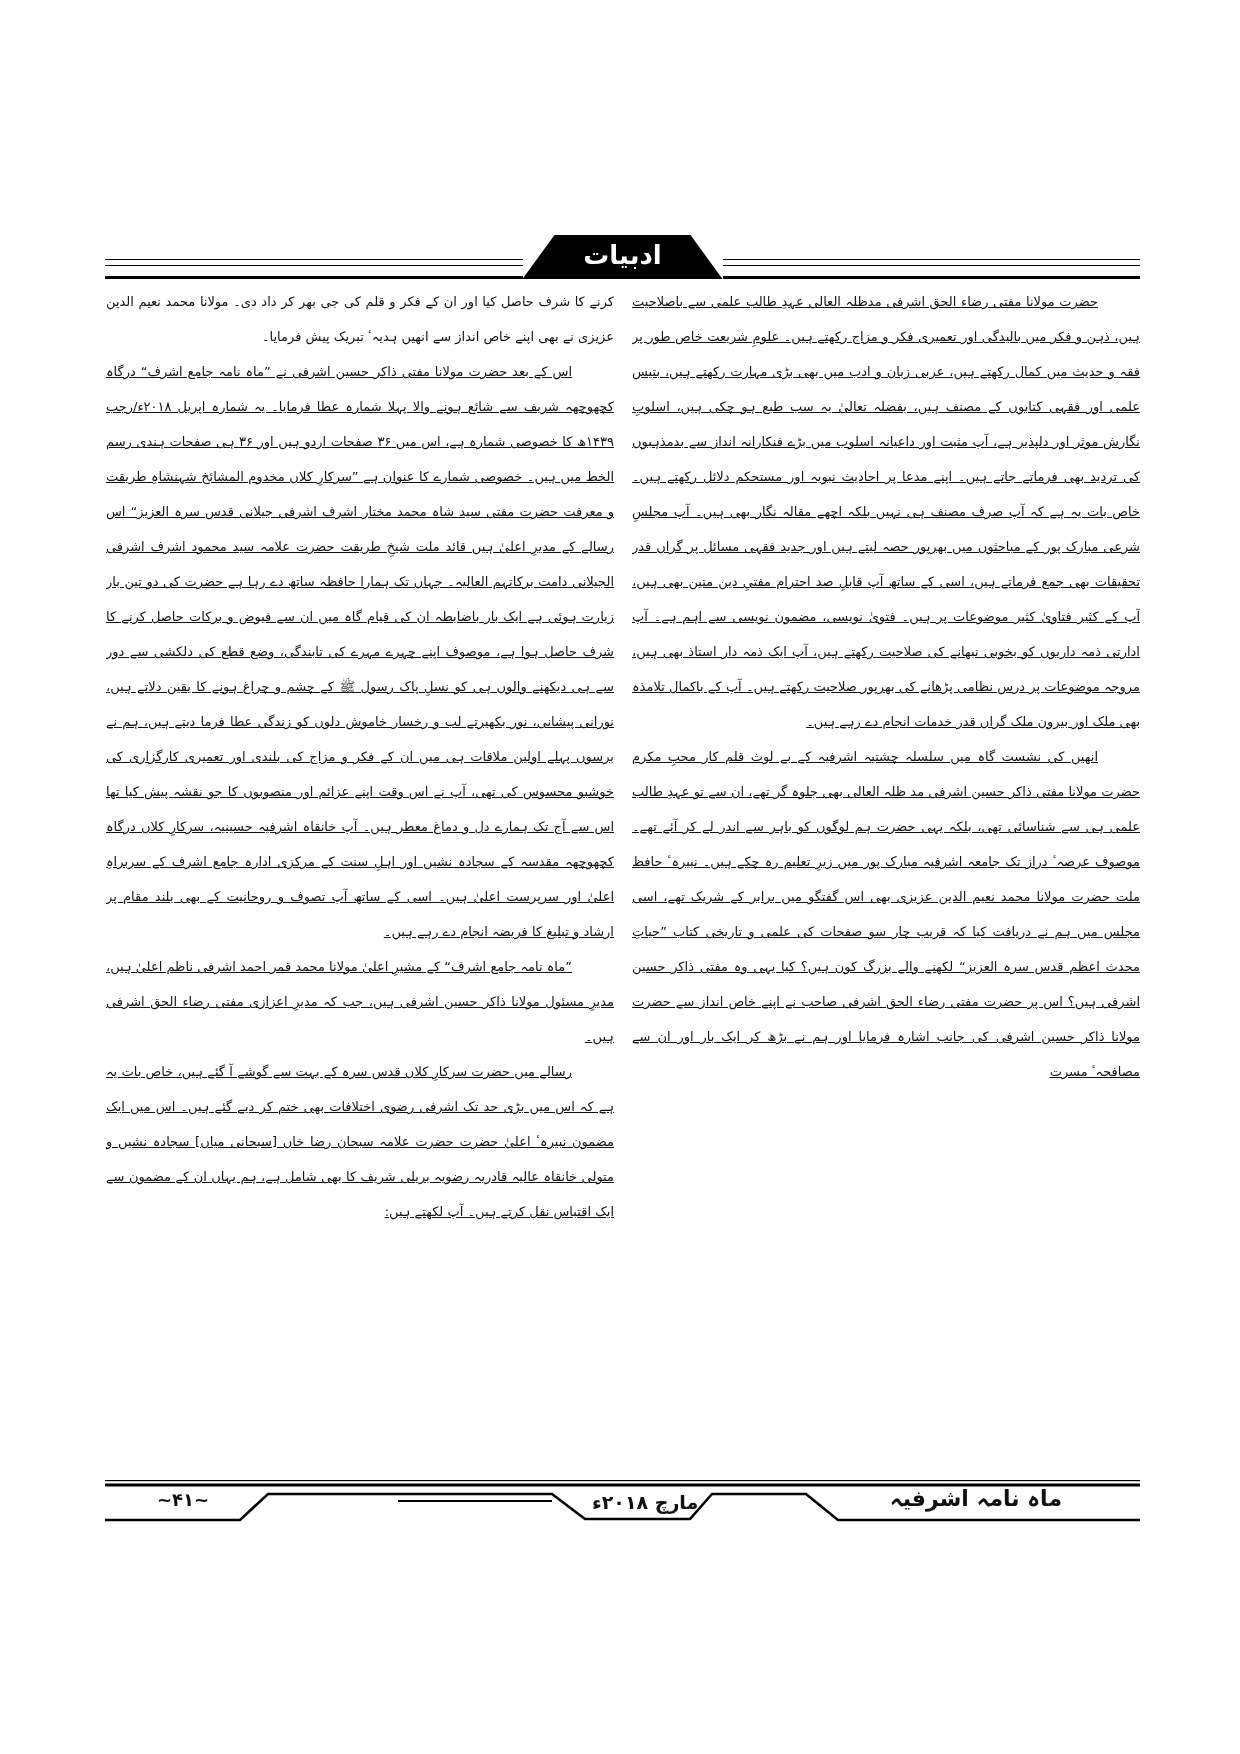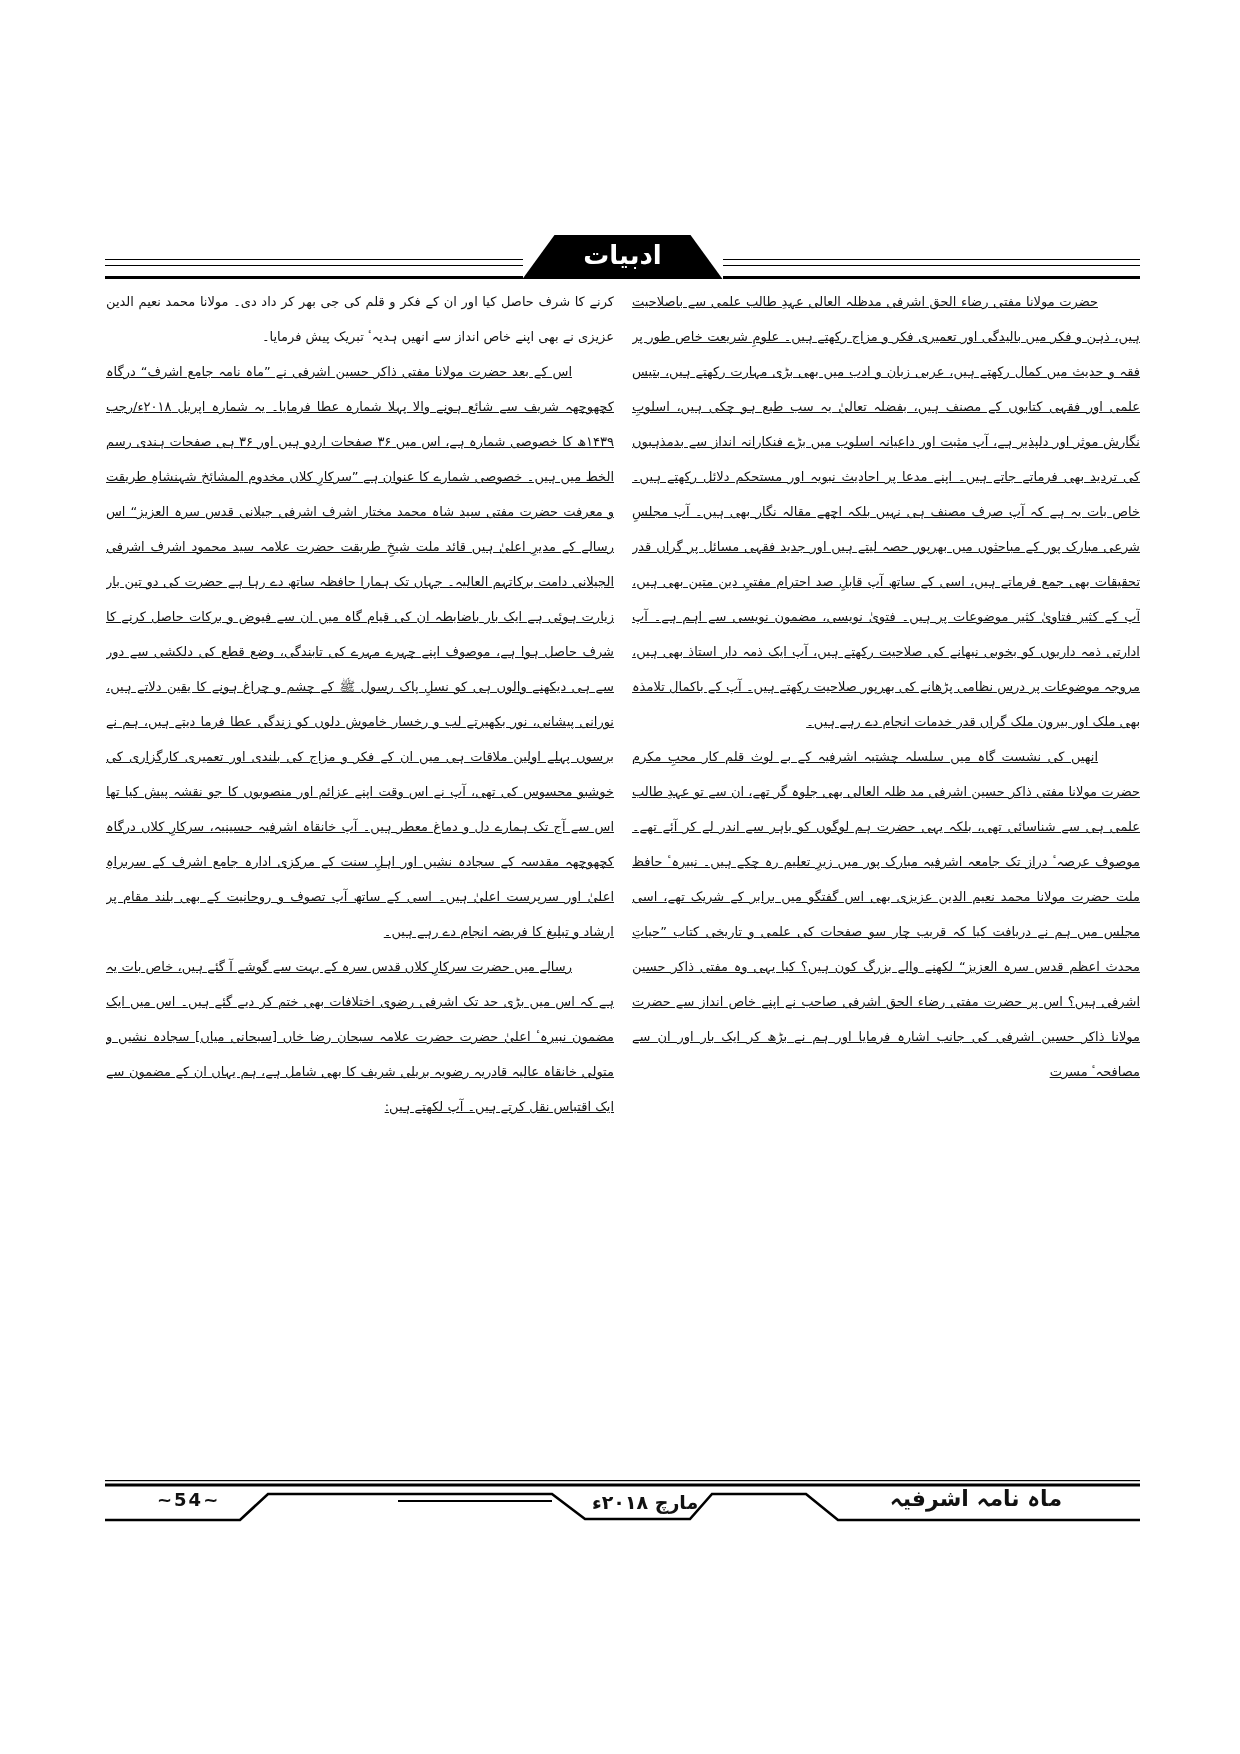--- a/index.html
+++ b/index.html
@@ -66,29 +66,30 @@
   </div>
 
   <div class="columns">
     <div class="col">
         <p class="indent">حضرت مولانا مفتی رضاء الحق اشرفی مدظلہ العالی عہدِ طالب علمی سے باصلاحیت ہیں، ذہن و فکر میں بالیدگی اور تعمیری فکر و مزاج رکھتے ہیں۔ علومِ شریعت خاص طور پر فقہ و حدیث میں کمال رکھتے ہیں، عربی زبان و ادب میں بھی بڑی مہارت رکھتے ہیں، بتیس علمی اور فقہی کتابوں کے مصنف ہیں، بفضلہ تعالیٰ یہ سب طبع ہو چکی ہیں، اسلوبِ نگارش موثر اور دلپذیر ہے، آپ مثبت اور داعیانہ اسلوب میں بڑے فنکارانہ انداز سے بدمذہبوں کی تردید بھی فرماتے جاتے ہیں۔ اپنے مدعا پر احادیث نبویہ اور مستحکم دلائل رکھتے ہیں۔ خاص بات یہ ہے کہ آپ صرف مصنف ہی نہیں بلکہ اچھے مقالہ نگار بھی ہیں۔ آپ مجلسِ شرعی مبارک پور کے مباحثوں میں بھرپور حصہ لیتے ہیں اور جدید فقہی مسائل پر گراں قدر تحقیقات بھی جمع فرماتے ہیں، اسی کے ساتھ آپ قابلِ صد احترام مفتیِ دین متین بھی ہیں، آپ کے کثیر فتاویٰ کثیر موضوعات پر ہیں۔ فتویٰ نویسی، مضمون نویسی سے اہم ہے۔ آپ ادارتی ذمہ داریوں کو بخوبی نبھانے کی صلاحیت رکھتے ہیں، آپ ایک ذمہ دار استاذ بھی ہیں، مروجہ موضوعات پر درس نظامی پڑھانے کی بھرپور صلاحیت رکھتے ہیں۔ آپ کے باکمال تلامذہ بھی ملک اور بیرون ملک گراں قدر خدمات انجام دے رہے ہیں۔</p>
         <p class="indent">انھیں کی نشست گاہ میں سلسلہ چشتیہ اشرفیہ کے بے لوث قلم کار محبِ مکرم حضرت مولانا مفتی ذاکر حسین اشرفی مد ظلہ العالی بھی جلوہ گر تھے، ان سے تو عہدِ طالب علمی ہی سے شناسائی تھی، بلکہ یہی حضرت ہم لوگوں کو باہر سے اندر لے کر آئے تھے۔ موصوف عرصہٴ دراز تک جامعہ اشرفیہ مبارک پور میں زیرِ تعلیم رہ چکے ہیں۔ نبیرہٴ حافظ ملت حضرت مولانا محمد نعیم الدین عزیزی بھی اس گفتگو میں برابر کے شریک تھے، اسی مجلس میں ہم نے دریافت کیا کہ قریب چار سو صفحات کی علمی و تاریخی کتاب ”حیاتِ محدث اعظم قدس سرہ العزیز“ لکھنے والے بزرگ کون ہیں؟ کیا یہی وہ مفتی ذاکر حسین اشرفی ہیں؟ اس پر حضرت مفتی رضاء الحق اشرفی صاحب نے اپنے خاص انداز سے حضرت مولانا ذاکر حسین اشرفی کی جانب اشارہ فرمایا اور ہم نے بڑھ کر ایک بار اور ان سے مصافحہٴ مسرت</p>
       </div>
     <div class="col">
         <p>کرنے کا شرف حاصل کیا اور ان کے فکر و قلم کی جی بھر کر داد دی۔ مولانا محمد نعیم الدین عزیزی نے بھی اپنے خاص انداز سے انھیں ہدیہٴ تبریک پیش فرمایا۔</p>
         <p class="indent">اس کے بعد حضرت مولانا مفتی ذاکر حسین اشرفی نے ”ماہ نامہ جامع اشرف“ درگاہ کچھوچھہ شریف سے شائع ہونے والا پہلا شمارہ عطا فرمایا۔ یہ شمارہ اپریل ۲۰۱۸ء/رجب ۱۴۳۹ھ کا خصوصی شمارہ ہے، اس میں ۳۶ صفحات اردو ہیں اور ۳۶ ہی صفحات ہندی رسم الخط میں ہیں۔ خصوصی شمارے کا عنوان ہے ”سرکارِ کلاں مخدوم المشائخ شہنشاہِ طریقت و معرفت حضرت مفتی سید شاہ محمد مختار اشرف اشرفی جیلانی قدس سرہ العزیز“ اس رسالے کے مدیرِ اعلیٰ ہیں قائد ملت شیخِ طریقت حضرت علامہ سید محمود اشرف اشرفی الجیلانی دامت برکاتہم العالیہ۔ جہاں تک ہمارا حافظہ ساتھ دے رہا ہے حضرت کی دو تین بار زیارت ہوئی ہے ایک بار باضابطہ ان کی قیام گاہ میں ان سے فیوض و برکات حاصل کرنے کا شرف حاصل ہوا ہے، موصوف اپنے چہرے مہرے کی تابندگی، وضع قطع کی دلکشی سے دور سے ہی دیکھنے والوں ہی کو نسلِ پاک رسول ﷺ کے چشم و چراغ ہونے کا یقین دلاتے ہیں، نورانی پیشانی، نور بکھیرتے لب و رخسار خاموش دلوں کو زندگی عطا فرما دیتے ہیں، ہم نے برسوں پہلے اولین ملاقات ہی میں ان کے فکر و مزاج کی بلندی اور تعمیری کارگزاری کی خوشبو محسوس کی تھی، آپ نے اس وقت اپنے عزائم اور منصوبوں کا جو نقشہ پیش کیا تھا اس سے آج تک ہمارے دل و دماغ معطر ہیں۔ آپ خانقاہ اشرفیہ حسینیہ، سرکارِ کلاں درگاہ کچھوچھہ مقدسہ کے سجادہ نشیں اور اہلِ سنت کے مرکزی ادارہ جامع اشرف کے سربراہِ اعلیٰ اور سرپرست اعلیٰ ہیں۔ اسی کے ساتھ آپ تصوف و روحانیت کے بھی بلند مقام پر ارشاد و تبلیغ کا فریضہ انجام دے رہے ہیں۔</p>
+        <p class="indent">”ماہ نامہ جامع اشرف“ کے مشیرِ اعلیٰ مولانا محمد قمر احمد اشرفی ناظم اعلیٰ ہیں، مدیرِ مسئول مولانا ذاکر حسین اشرفی ہیں، جب کہ مدیرِ اعزازی مفتی رضاء الحق اشرفی ہیں۔</p>
         <p class="indent">رسالے میں حضرت سرکارِ کلاں قدس سرہ کے بہت سے گوشے آ گئے ہیں، خاص بات یہ ہے کہ اس میں بڑی حد تک اشرفی رضوی اختلافات بھی ختم کر دیے گئے ہیں۔ اس میں ایک مضمون نبیرہٴ اعلیٰ حضرت حضرت علامہ سبحان رضا خاں [سبحانی میاں] سجادہ نشیں و متولی خانقاہ عالیہ قادریہ رضویہ بریلی شریف کا بھی شامل ہے، ہم یہاں ان کے مضمون سے ایک اقتباس نقل کرتے ہیں۔ آپ لکھتے ہیں:</p>
       </div>
   </div>
 
   <div class="footer">
     <svg width="1035" height="52" viewBox="0 0 1035 52">
       <rect x="0" y="0" width="1035" height="1.2" fill="#000"></rect>
       <rect x="0" y="3.5" width="1035" height="3" fill="#000"></rect>
       <polyline points="0,40 135,40 163,14 447,14 480,39 585,39 607,14 701,14 733,40 1035,40" fill="none" stroke="#000" stroke-width="2.6"></polyline>
       <line x1="293" y1="21" x2="447" y2="21" stroke="#000" stroke-width="2"></line>
     </svg>
     <div class="footer-label magazine-title">ماہ نامہ اشرفیہ</div>
     <div class="footer-label issue-date">مارچ ۲۰۱۸ء</div>
-    <div class="footer-label page-number">~54~</div>
+    <div class="footer-label page-number">~۴۱~</div>
   </div>
 
 </div>
 
 </body></html>

